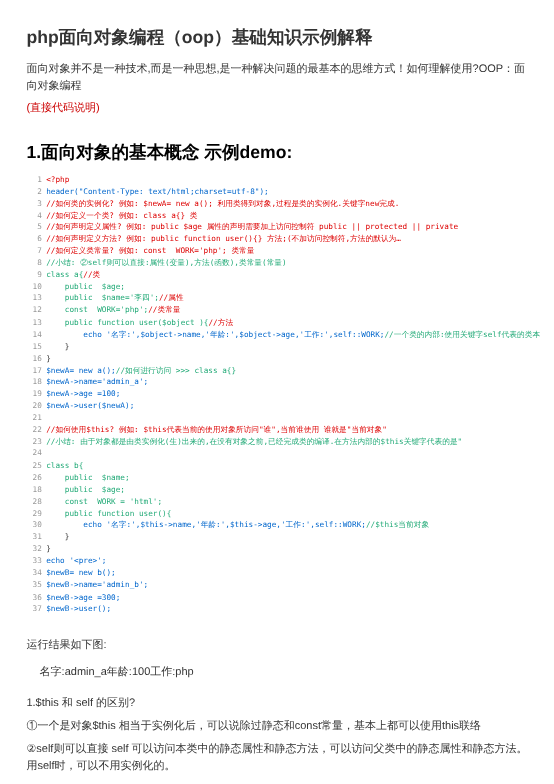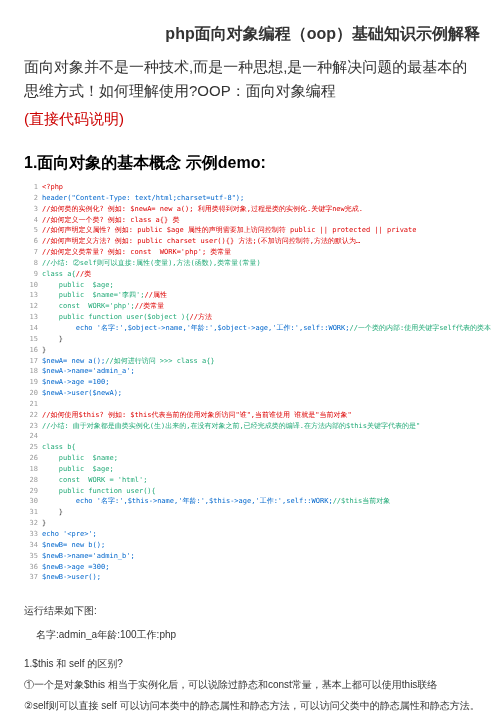--- a/index.html
+++ b/index.html
@@ -1,17 +1,17 @@
 <!DOCTYPE html>
 <html><head>
 <meta charset="utf-8">
 <style>
 body{font-family:"Microsoft YaHei",Arial,sans-serif;font-size:10px;color:#333;margin:0;padding:24px;width:504px;box-sizing:border-box;background:#fff}
-h1{font-size:16px;font-weight:bold;text-align:right;margin:0 0 10px}
-.intro{font-size:15px;margin:4px 0;line-height:1.6}
+h1{font-size:16px;font-weight:bold;text-align:left;margin:0 0 10px}
+.intro{font-size:10px;margin:4px 0;line-height:1.6}
 .link{color:#c00}
 h2{font-size:16px;font-weight:bold;margin:22px 0 8px;color:#000}
 .code{font-family:"Microsoft YaHei",monospace;font-size:7px;line-height:1.55;white-space:pre;margin:0 0 4px}
 .ln{color:#999;display:inline-block;width:14px;text-align:right;margin-right:4px}
 .tag{color:#d00}
 .kw{color:#2a7}
 .cm3{color:#d00}
 .nm{color:#06c}
 .result{font-size:10px;line-height:1.5;margin:6px 0}
 .result-block{margin:4px 12px}
@@ -24,21 +24,21 @@
 <div class="intro">面向对象并不是一种技术,而是一种思想,是一种解决问题的最基本的思维方式！如何理解使用?OOP：面向对象编程</div>
 <div class="intro link">(直接代码说明)</div>
 
 <h2>1.面向对象的基本概念 示例demo:</h2>
 
 <div class="code"><span class="ln">1</span><span class="tag">&lt;?php</span>
 <span class="ln">2</span><span class="nm">header("Content-Type: text/html;charset=utf-8");</span>
 <span class="ln">3</span><span class="cm3">//如何类的实例化? 例如: $newA= new a(); 利用类得到对象,过程是类的实例化.关键字new完成.</span>
 <span class="ln">4</span><span class="cm3">//如何定义一个类? 例如: class a{} 类</span>
 <span class="ln">5</span><span class="cm3">//如何声明定义属性? 例如: public $age 属性的声明需要加上访问控制符 public || protected || private</span>
-<span class="ln">6</span><span class="cm3">//如何声明定义方法? 例如: public charset user(){} 方法;(不加访问控制符,方法的默认为…</span>
+<span class="ln">6</span><span class="cm3">//如何声明定义方法? 例如: public function user(){} 方法;(不加访问控制符,方法的默认为…</span>
 <span class="ln">7</span><span class="cm3">//如何定义类常量? 例如: const  WORK='php'; 类常量</span>
 <span class="ln">8</span><span class="g">//小结: ②self则可以直接:属性(变量),方法(函数),类常量(常量)</span>
 <span class="ln">9</span><span class="kw">class a{</span><span class="cm3">//类</span>
 <span class="ln">10</span><span class="kw">    public  $age;</span>
 <span class="ln">13</span><span class="kw">    public  $name='李四';</span><span class="cm3">//属性</span>
 <span class="ln">12</span><span class="kw">    const  WORK='php';</span><span class="cm3">//类常量</span>
 <span class="ln">13</span><span class="kw">    public function user($object ){</span><span class="cm3">//方法</span>
 <span class="ln">14</span><span class="nm">        echo '名字:',$object-&gt;name,'年龄:',$object-&gt;age,'工作:',self::WORK;</span><span class="g">//一个类的内部:使用关键字self代表的类本</span>
 <span class="ln">15</span><span>    }</span>
 <span class="ln">16</span><span>}</span>

